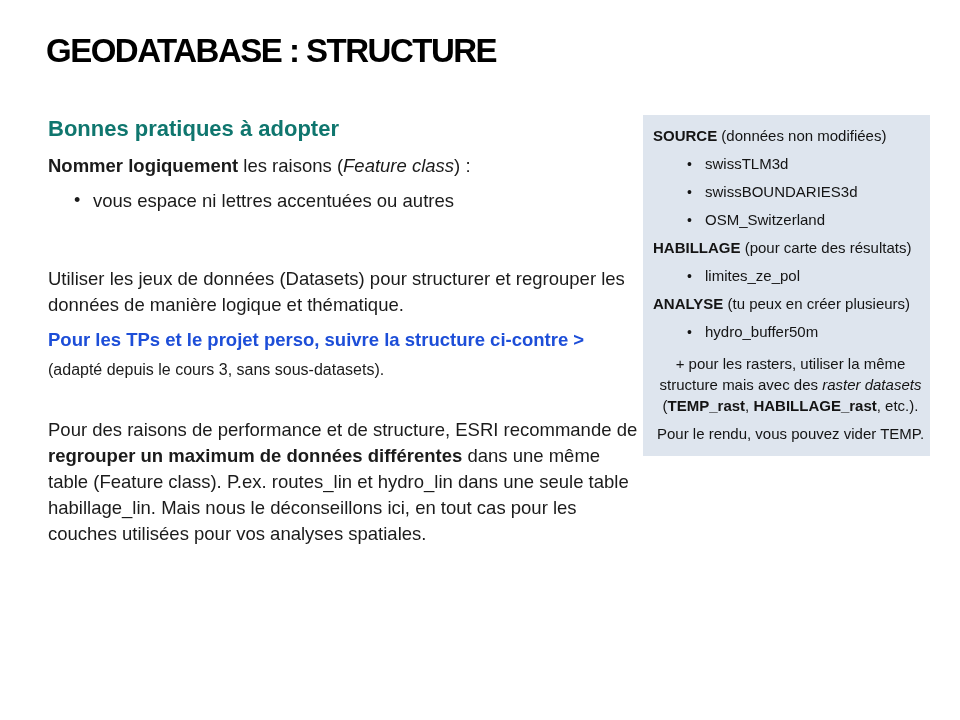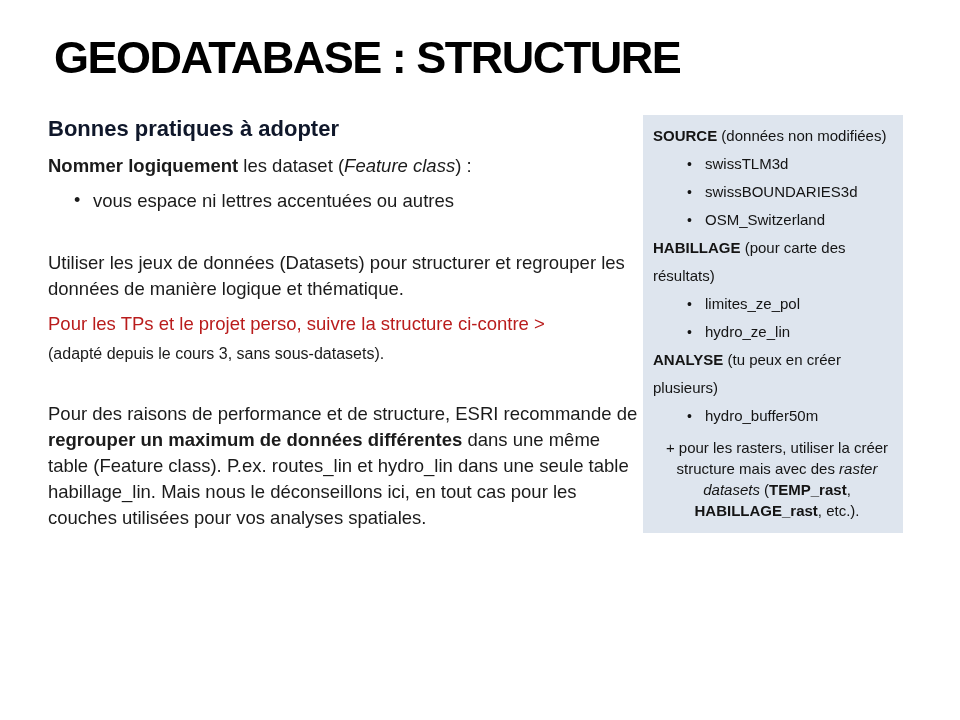--- a/index.html
+++ b/index.html
@@ -2,47 +2,47 @@
 <html><head>
 <meta charset="utf-8">
 <style>
   html,body { margin:0; padding:0; background:#ffffff; }
   .slide {
     position:relative; width:960px; height:720px; background:#ffffff;
     font-family:"Liberation Sans", sans-serif; color:#1b1b1b; overflow:hidden;
   }
   
   .title {
-    position:absolute; left:54px; top:32px;
-    font-size:45px; font-weight:bold; letter-spacing:-1.5px; color:#000;
+    position:absolute; left:46px; top:32px;
+    font-size:33px; font-weight:bold; letter-spacing:-1.5px; color:#000;
     white-space:nowrap;
   }
   
   .left-col {
     position:absolute; left:48px; top:116px; width:596px;
     font-size:18.5px; line-height:26px;
   }
-  .left-heading { font-size:22px; font-weight:bold; margin:0 0 11px 0; color:#0f172a; }
+  .left-heading { font-size:22px; font-weight:bold; margin:0 0 11px 0; color:#0f766e; }
   .naming-line { margin:0 0 6px 0; }
   .b { font-weight:bold; }
   .i { font-style:italic; }
   ul.main-bullets { list-style:none; margin:2px 0 0 0; padding:0; }
   ul.main-bullets li {
     position:relative; padding-left:45px; line-height:31px;
   }
   ul.main-bullets li::before {
     content:"•"; position:absolute; left:26px; top:0; font-size:18px;
   }
-  .datasets-para { margin-top:34px; }
+  .datasets-para { margin-top:50px; }
   .tp-red { margin-top:9px; }
   .tp-small { margin-top:7px; font-size:16px; line-height:20px; }
   .esri-para { margin-top:37px; }
   
   .panel {
-    position:absolute; left:643px; top:115px; width:260px; box-sizing:border-box;
+    position:absolute; left:643px; top:115px; width:287px; box-sizing:border-box;
     background:#dee5ee; padding:7px 0 12px 8px;
     font-size:15px; color:#141414;
   }
   .p-head { line-height:28px; padding-left:2px; }
   ul.p-items { list-style:none; margin:0; padding:0; }
   ul.p-items li { position:relative; padding-left:54px; line-height:28px; }
   ul.p-items li::before {
     content:"•"; position:absolute; left:36px; top:0; font-size:14px;
   }
   .p-note { text-align:center; line-height:21px; margin-top:7px; }
@@ -50,29 +50,29 @@
 </head>
 <body>
 
 <div class="slide">
 
   <div class="title">GEODATABASE : STRUCTURE</div>
 
   <div class="left-col">
     <div class="left-heading">Bonnes pratiques à adopter</div>
 
-    <div class="naming-line"><span class="b">Nommer logiquement</span><span> les dataset (</span><span class="i">Feature class</span><span>) :</span></div>
+    <div class="naming-line"><span class="b">Nommer logiquement</span><span> les raisons (</span><span class="i">Feature class</span><span>) :</span></div>
 
     <ul class="main-bullets">
       <li>vous espace ni lettres accentuées ou autres</li>
     </ul>
 
     <div class="datasets-para">Utiliser les jeux de données (Datasets) pour structurer et regrouper les données de manière logique et thématique.</div>
 
-    <div class="tp-red" style="color:#b91c1c;">Pour les TPs et le projet perso, suivre la structure ci-contre &gt;</div>
+    <div class="tp-red" style="color:#1d4ed8;font-weight:bold;">Pour les TPs et le projet perso, suivre la structure ci-contre &gt;</div>
 
     <div class="tp-small">(adapté depuis le cours 3, sans sous-datasets).</div>
 
     <div class="esri-para"><span>Pour des raisons de performance et de structure, ESRI recommande de </span><span class="b">regrouper un maximum de données différentes</span><span> dans une même table (Feature class). P.ex. routes_lin et hydro_lin dans une seule table habillage_lin. Mais nous le déconseillons ici, en tout cas pour les couches utilisées pour vos analyses spatiales.</span></div>
   </div>
 
   <div class="panel">
 
     <div class="p-section">
       <div class="p-head"><span class="b">SOURCE</span><span> (données non modifiées)</span></div>
@@ -81,30 +81,30 @@
         <li>swissBOUNDARIES3d</li>
         <li>OSM_Switzerland</li>
       </ul>
     </div>
 
 
     <div class="p-section">
       <div class="p-head"><span class="b">HABILLAGE</span><span> (pour carte des résultats)</span></div>
       <ul class="p-items">
         <li>limites_ze_pol</li>
-        <li>hydro_ze_lin</li>
       </ul>
     </div>
 
     <div class="p-section">
       <div class="p-head"><span class="b">ANALYSE</span><span> (tu peux en créer plusieurs)</span></div>
       <ul class="p-items">
         <li>hydro_buffer50m</li>
       </ul>
     </div>
 
-    <div class="p-note"><span>+ pour les rasters, utiliser la créer structure mais avec des </span><span class="i">raster datasets</span><span> (</span><span class="b">TEMP_rast</span><span>, </span><span class="b">HABILLAGE_rast</span><span>, etc.).</span></div>
+    <div class="p-note"><span>+ pour les rasters, utiliser la même structure mais avec des </span><span class="i">raster datasets</span><span> (</span><span class="b">TEMP_rast</span><span>, </span><span class="b">HABILLAGE_rast</span><span>, etc.).</span></div>
 
+    <div class="p-note">Pour le rendu, vous pouvez vider TEMP.</div>
 
 
   </div>
 
 </div>
 
 </body></html>

